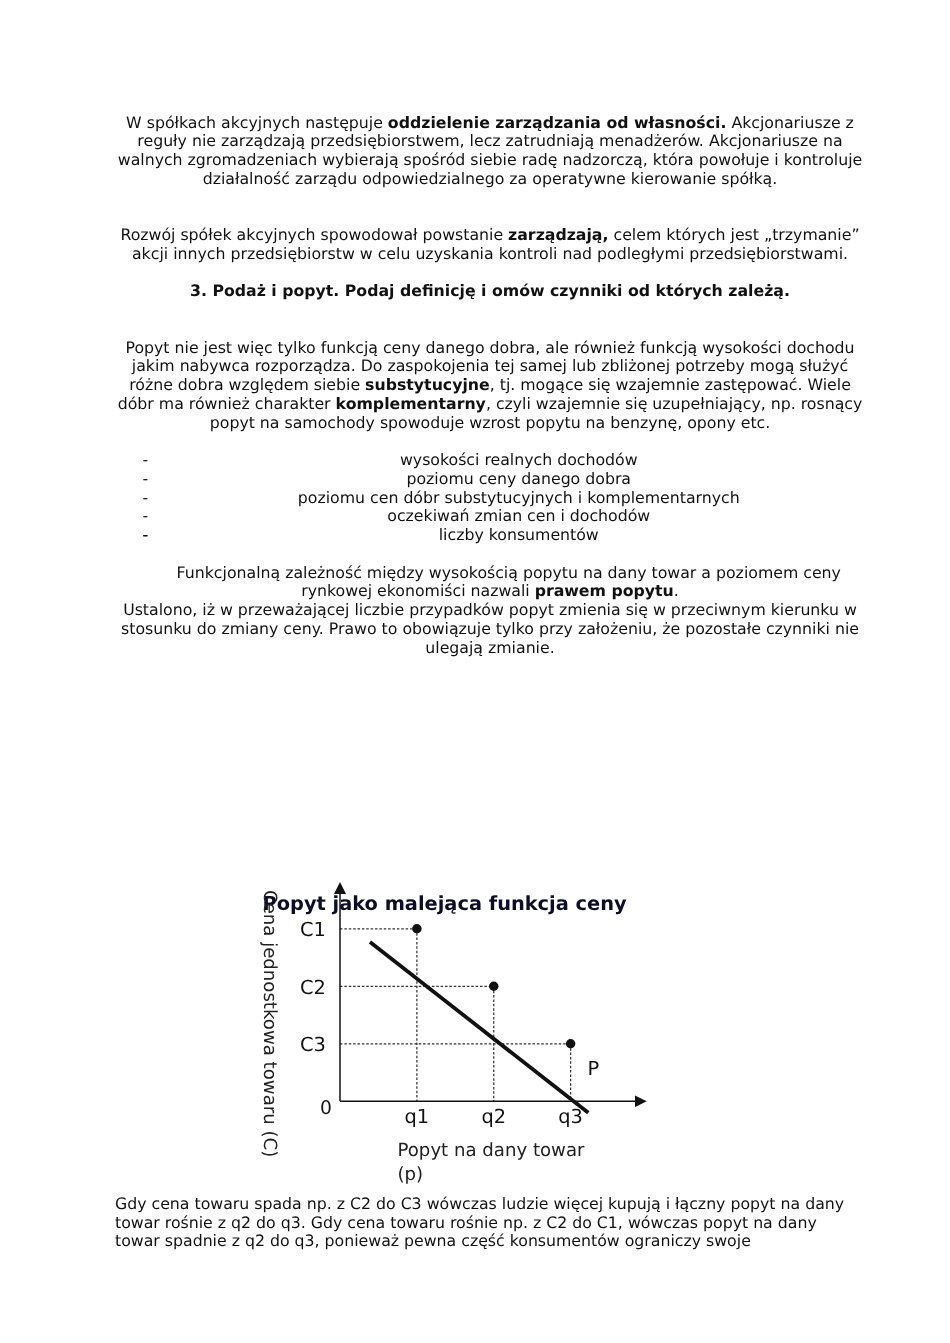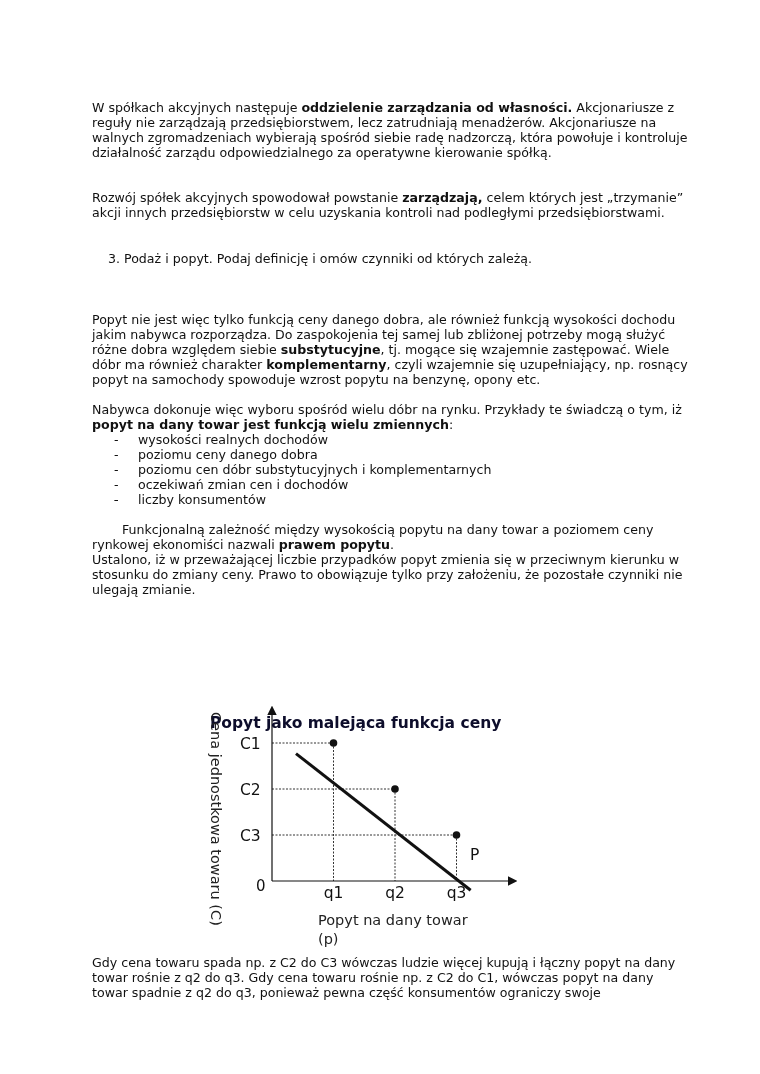--- a/index.html
+++ b/index.html
@@ -1,23 +1,23 @@
 <!DOCTYPE html>
 <html><head>
 <meta charset="utf-8">
 <style>
   html, body { margin:0; padding:0; background:#ffffff; }
   body { width:760px; height:1074px; position:relative; overflow:hidden;
          font-family:"DejaVu Sans", sans-serif; color:#111; }
-  .page { position:absolute; left:92px; top:100px; width:600px; }
+  .page { position:absolute; left:92px; top:90px; width:600px;text-align:center; }
   p, .para { margin:0; font-size:12.6px; line-height:15px; }
   .gap { height:15px; }
   .indent { display:inline-block; width:30px; }
   b { font-weight:bold; }
-  h3 { margin:16px; font-size:12.6px; line-height:15px; font-weight:normal; }
+  h3 { margin:0; font-size:12.6px; line-height:15px; font-weight:bold; }
   h3 .l2 { padding-left:18px; display:block; }
   ul.factors { list-style:none; margin:0; padding:0; }
   ul.factors li { font-size:12.6px; line-height:15px; position:relative; padding-left:46px; }
   ul.factors li .dash { position:absolute; left:22px; }
   .chart { position:absolute; left:195px; top:700px; width:340px; height:255px; }
   .tail { position:absolute; left:92px; top:955px; width:600px; }
 </style>
 </head>
 <body>
 
@@ -25,21 +25,20 @@
   <p><span>W spółkach akcyjnych następuje </span><b>oddzielenie zarządzania od własności.</b><span> Akcjonariusze z reguły nie zarządzają przedsiębiorstwem, lecz zatrudniają menadżerów. Akcjonariusze na walnych zgromadzeniach wybierają spośród siebie radę nadzorczą, która powołuje i kontroluje działalność zarządu odpowiedzialnego za operatywne kierowanie spółką.</span></p>
   <div class="gap"></div>
   <div class="gap"></div>
   <p><span>Rozwój spółek akcyjnych spowodował powstanie </span><b>zarządzają,</b><span> celem których jest „trzymanie” akcji innych przedsiębiorstw w celu uzyskania kontroli nad podległymi przedsiębiorstwami.</span></p>
   <div class="gap"></div>
   <h3><span>3. Podaż i popyt. Podaj definicję i omów czynniki od których zależą.</span></h3>
   <div class="gap"></div>
   <div class="gap"></div>
   <p><span>Popyt nie jest więc tylko funkcją ceny danego dobra, ale również funkcją wysokości dochodu jakim nabywca rozporządza. Do zaspokojenia tej samej lub zbliżonej potrzeby mogą służyć różne dobra względem siebie </span><b>substytucyjne</b><span>, tj. mogące się wzajemnie zastępować. Wiele dóbr ma również charakter </span><b>komplementarny</b><span>, czyli wzajemnie się uzupełniający, np. rosnący popyt na samochody spowoduje wzrost popytu na benzynę, opony etc.</span></p>
   <div class="gap"></div>
-  <p><span>Nabywca dokonuje więc wyboru spośród wielu dóbr na rynku. Przykłady te świadczą o tym, iż </span><b>popyt na dany towar jest funkcją wielu zmiennych</b><span>:</span></p>
   <ul class="factors">
     <li><span class="dash">-</span><span>wysokości realnych dochodów</span></li>
     <li><span class="dash">-</span><span>poziomu ceny danego dobra</span></li>
     <li><span class="dash">-</span><span>poziomu cen dóbr substytucyjnych i komplementarnych</span></li>
     <li><span class="dash">-</span><span>oczekiwań zmian cen i dochodów</span></li>
     <li><span class="dash">-</span></li>
     <li><span class="dash">-</span><span>liczby konsumentów</span></li>
   </ul>
   <div class="gap"></div>
   <p><span class="indent"></span><span>Funkcjonalną zależność między wysokością popytu na dany towar a poziomem ceny rynkowej ekonomiści nazwali </span><b>prawem popytu</b><span>.</span></p>

